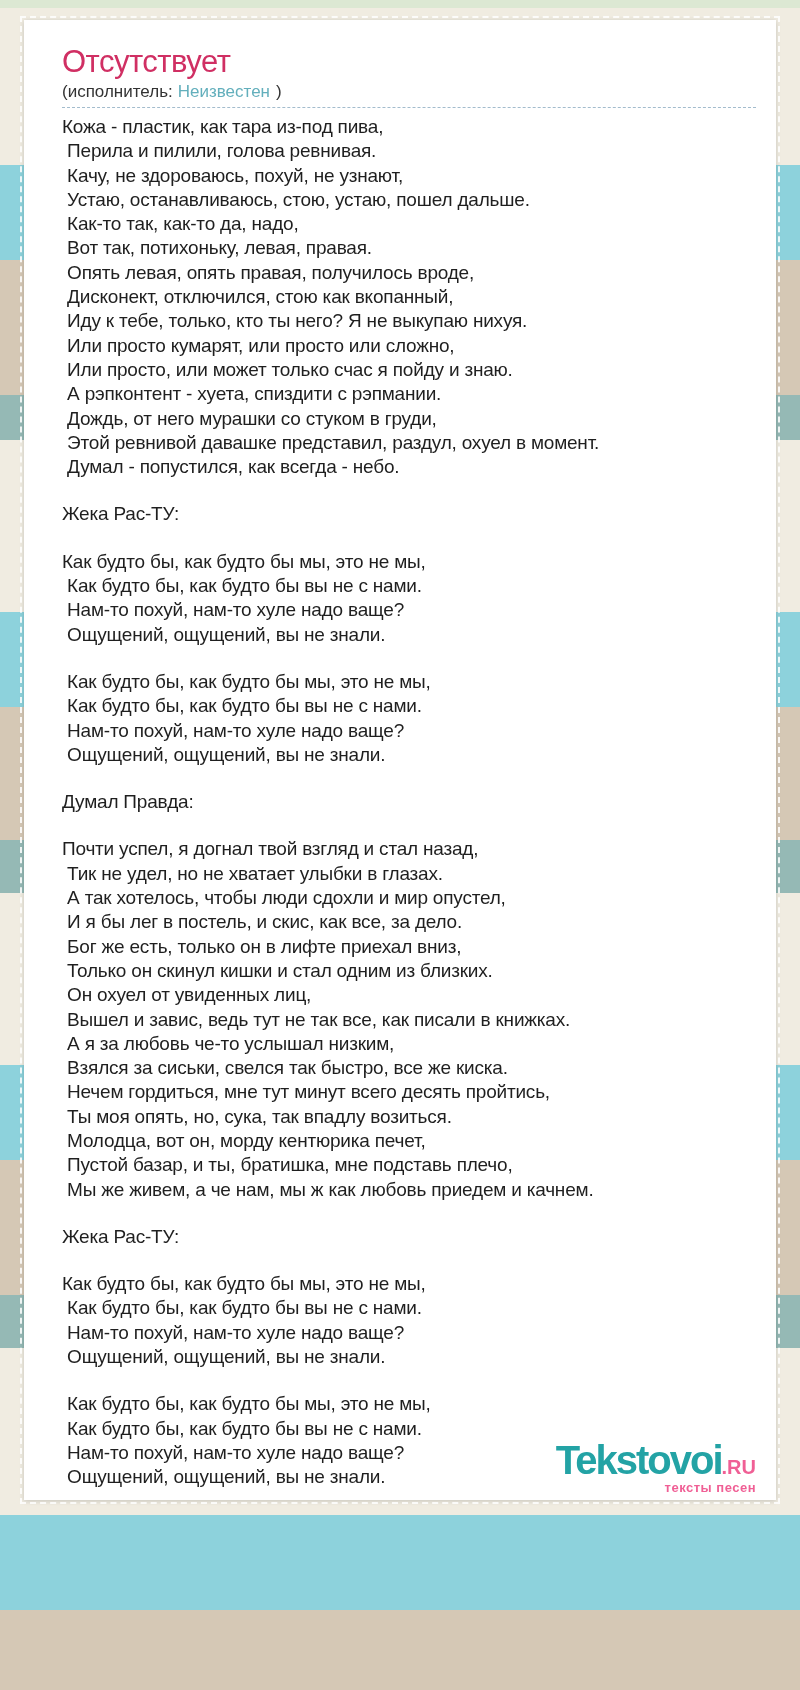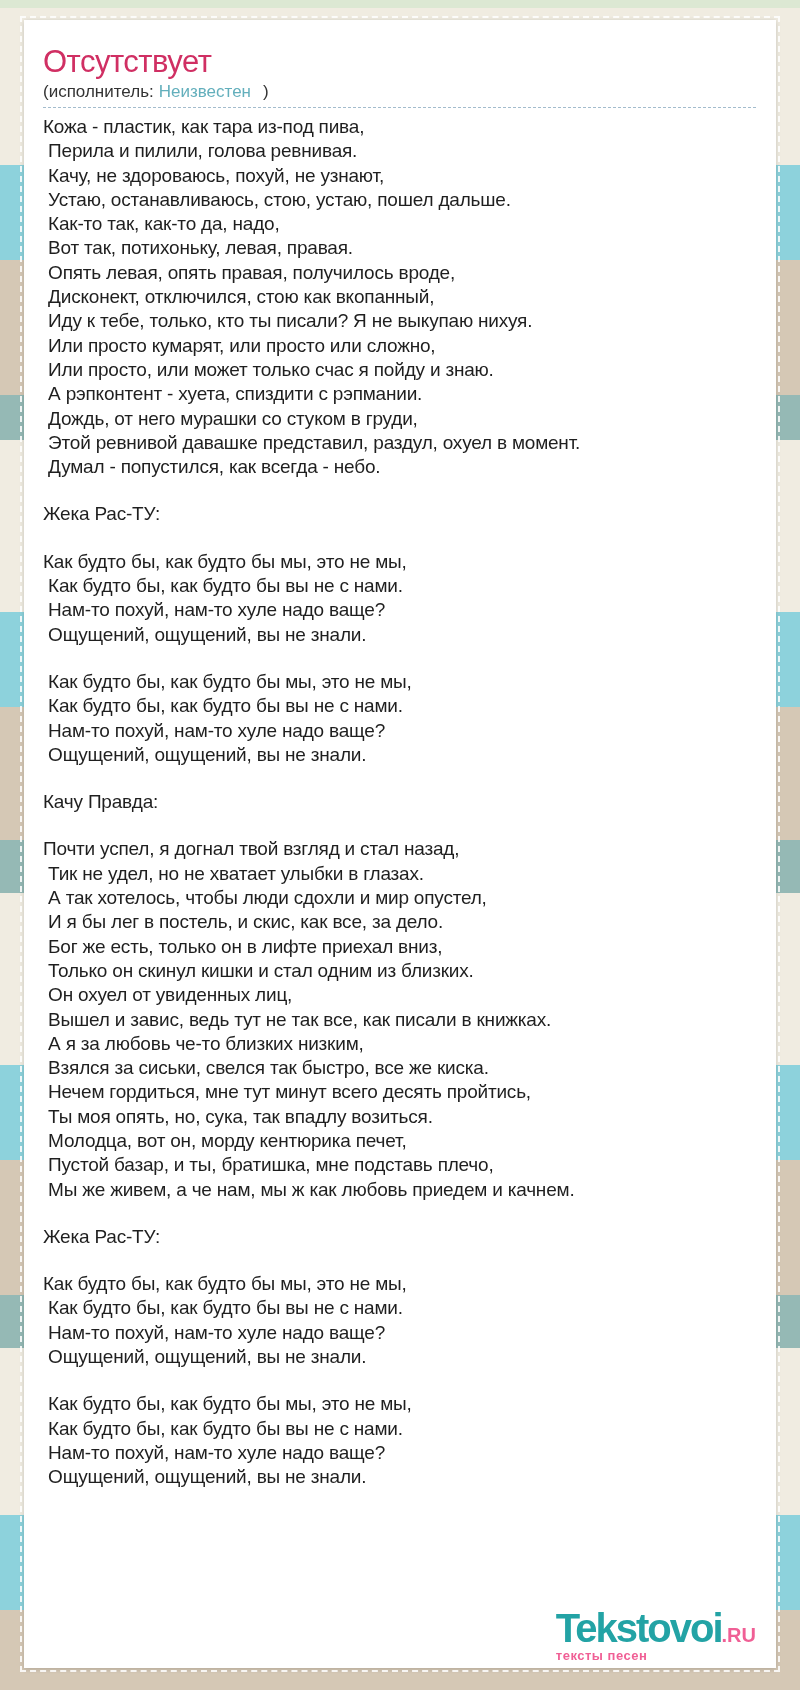--- a/index.html
+++ b/index.html
@@ -18,46 +18,46 @@
       var(--stripe-teal,#95b9b5) 840px, var(--stripe-teal,#95b9b5) 893px,
       var(--stripe-cream,#f0ece1) 893px, var(--stripe-cream,#f0ece1) 1065px,
       var(--stripe-blue,#8dd2dc) 1065px, var(--stripe-blue,#8dd2dc) 1160px,
       var(--stripe-tan,#d5c8b5) 1160px,  var(--stripe-tan,#d5c8b5) 1295px,
       var(--stripe-teal,#95b9b5) 1295px, var(--stripe-teal,#95b9b5) 1348px,
       var(--stripe-cream,#f0ece1) 1348px, var(--stripe-cream,#f0ece1) 1515px,
       var(--stripe-blue,#8dd2dc) 1515px, var(--stripe-blue,#8dd2dc) 1610px,
       var(--stripe-tan,#d5c8b5) 1610px,  var(--stripe-tan,#d5c8b5) 1690px);
   }
   .card{
-    position:absolute;left:24px;top:20px;width:752px;height:1648px;
+    position:absolute;left:24px;top:20px;width:752px;height:1480px;
     background:#ffffff;box-sizing:border-box;
-    padding:26px 20px 0 19px;
+    padding:26px 20px 0 38px;
     box-shadow:0 1px 5px rgba(0,0,0,0.18);
     outline:2px dashed rgba(255,255,255,0.85);
     outline-offset:2px;
   }
   .title{
     margin:0;font-size:31px;line-height:32px;font-weight:400;
     letter-spacing:-0.5px;color:var(--title-pink,#d02f63);
   }
   .artist-line{
     margin-top:4px;font-size:17px;line-height:20px;color:#333333;
     padding-bottom:5px;border-bottom:1px dashed var(--divider,#a3bccd);
   }
   .artist-link{
-    color:var(--link-teal,#63afbc);text-decoration:none;margin:0 12px 0 5px;cursor:pointer;
+    color:var(--link-teal,#63afbc);text-decoration:none;margin:0 6px 0 5px;cursor:pointer;
   }
   .lyrics{margin-top:7px;}
   .block{margin:0 0 23px 0;}
   .lyric-line{
     white-space:pre;font-size:19px;line-height:24.3px;
     color:var(--text,#1f1f1f);letter-spacing:-0.2px;
   }
   .logo{
-    position:absolute;right:20px;bottom:6px;cursor:pointer;
+    position:absolute;right:20px;bottom:6px;text-align:right;cursor:pointer;
     line-height:1;
     margin-top:12px;
   }
   .logo-main{
     font-weight:700;font-size:40px;letter-spacing:-2px;
     color:var(--logo-teal,#23a3a5);
   }
   .logo-suffix{
     font-weight:700;font-size:20px;letter-spacing:0;
     color:var(--logo-pink,#f05f95);
@@ -76,21 +76,21 @@
   <div class="lyrics">
       <div class="block">
         <div class="lyric-line">Кожа - пластик, как тара из-под пива,</div>
         <div class="lyric-line"> Перила и пилили, голова ревнивая.</div>
         <div class="lyric-line"> Качу, не здороваюсь, похуй, не узнают,</div>
         <div class="lyric-line"> Устаю, останавливаюсь, стою, устаю, пошел дальше.</div>
         <div class="lyric-line"> Как-то так, как-то да, надо,</div>
         <div class="lyric-line"> Вот так, потихоньку, левая, правая.</div>
         <div class="lyric-line"> Опять левая, опять правая, получилось вроде,</div>
         <div class="lyric-line"> Дисконект, отключился, стою как вкопанный,</div>
-        <div class="lyric-line"> Иду к тебе, только, кто ты писали? Я не выкупаю нихуя.</div>
+        <div class="lyric-line"> Иду к тебе, только, кто ты него? Я не выкупаю нихуя.</div>
         <div class="lyric-line"> Или просто кумарят, или просто или сложно,</div>
         <div class="lyric-line"> Или просто, или может только счас я пойду и знаю.</div>
         <div class="lyric-line"> А рэпконтент - хуета, спиздити с рэпмании.</div>
         <div class="lyric-line"> Дождь, от него мурашки со стуком в груди,</div>
         <div class="lyric-line"> Этой ревнивой давашке представил, раздул, охуел в момент.</div>
         <div class="lyric-line"> Думал - попустился, как всегда - небо.</div>
       </div>
       <div class="block">
         <div class="lyric-line">Жека Рас-ТУ:</div>
       </div>
@@ -100,32 +100,32 @@
         <div class="lyric-line"> Нам-то похуй, нам-то хуле надо ваще?</div>
         <div class="lyric-line"> Ощущений, ощущений, вы не знали.</div>
       </div>
       <div class="block">
         <div class="lyric-line"> Как будто бы, как будто бы мы, это не мы,</div>
         <div class="lyric-line"> Как будто бы, как будто бы вы не с нами.</div>
         <div class="lyric-line"> Нам-то похуй, нам-то хуле надо ваще?</div>
         <div class="lyric-line"> Ощущений, ощущений, вы не знали.</div>
       </div>
       <div class="block">
-        <div class="lyric-line">Качу Правда:</div>
+        <div class="lyric-line">Думал Правда:</div>
       </div>
       <div class="block">
         <div class="lyric-line">Почти успел, я догнал твой взгляд и стал назад,</div>
         <div class="lyric-line"> Тик не удел, но не хватает улыбки в глазах.</div>
         <div class="lyric-line"> А так хотелось, чтобы люди сдохли и мир опустел,</div>
         <div class="lyric-line"> И я бы лег в постель, и скис, как все, за дело.</div>
         <div class="lyric-line"> Бог же есть, только он в лифте приехал вниз,</div>
         <div class="lyric-line"> Только он скинул кишки и стал одним из близких.</div>
         <div class="lyric-line"> Он охуел от увиденных лиц,</div>
         <div class="lyric-line"> Вышел и завис, ведь тут не так все, как писали в книжках.</div>
-        <div class="lyric-line"> А я за любовь че-то близких низким,</div>
+        <div class="lyric-line"> А я за любовь че-то услышал низким,</div>
         <div class="lyric-line"> Взялся за сиськи, свелся так быстро, все же киска.</div>
         <div class="lyric-line"> Нечем гордиться, мне тут минут всего десять пройтись,</div>
         <div class="lyric-line"> Ты моя опять, но, сука, так впадлу возиться.</div>
         <div class="lyric-line"> Молодца, вот он, морду кентюрика печет,</div>
         <div class="lyric-line"> Пустой базар, и ты, братишка, мне подставь плечо,</div>
         <div class="lyric-line"> Мы же живем, а че нам, мы ж как любовь приедем и качнем.</div>
       </div>
       <div class="block">
         <div class="lyric-line">Жека Рас-ТУ:</div>
       </div>

